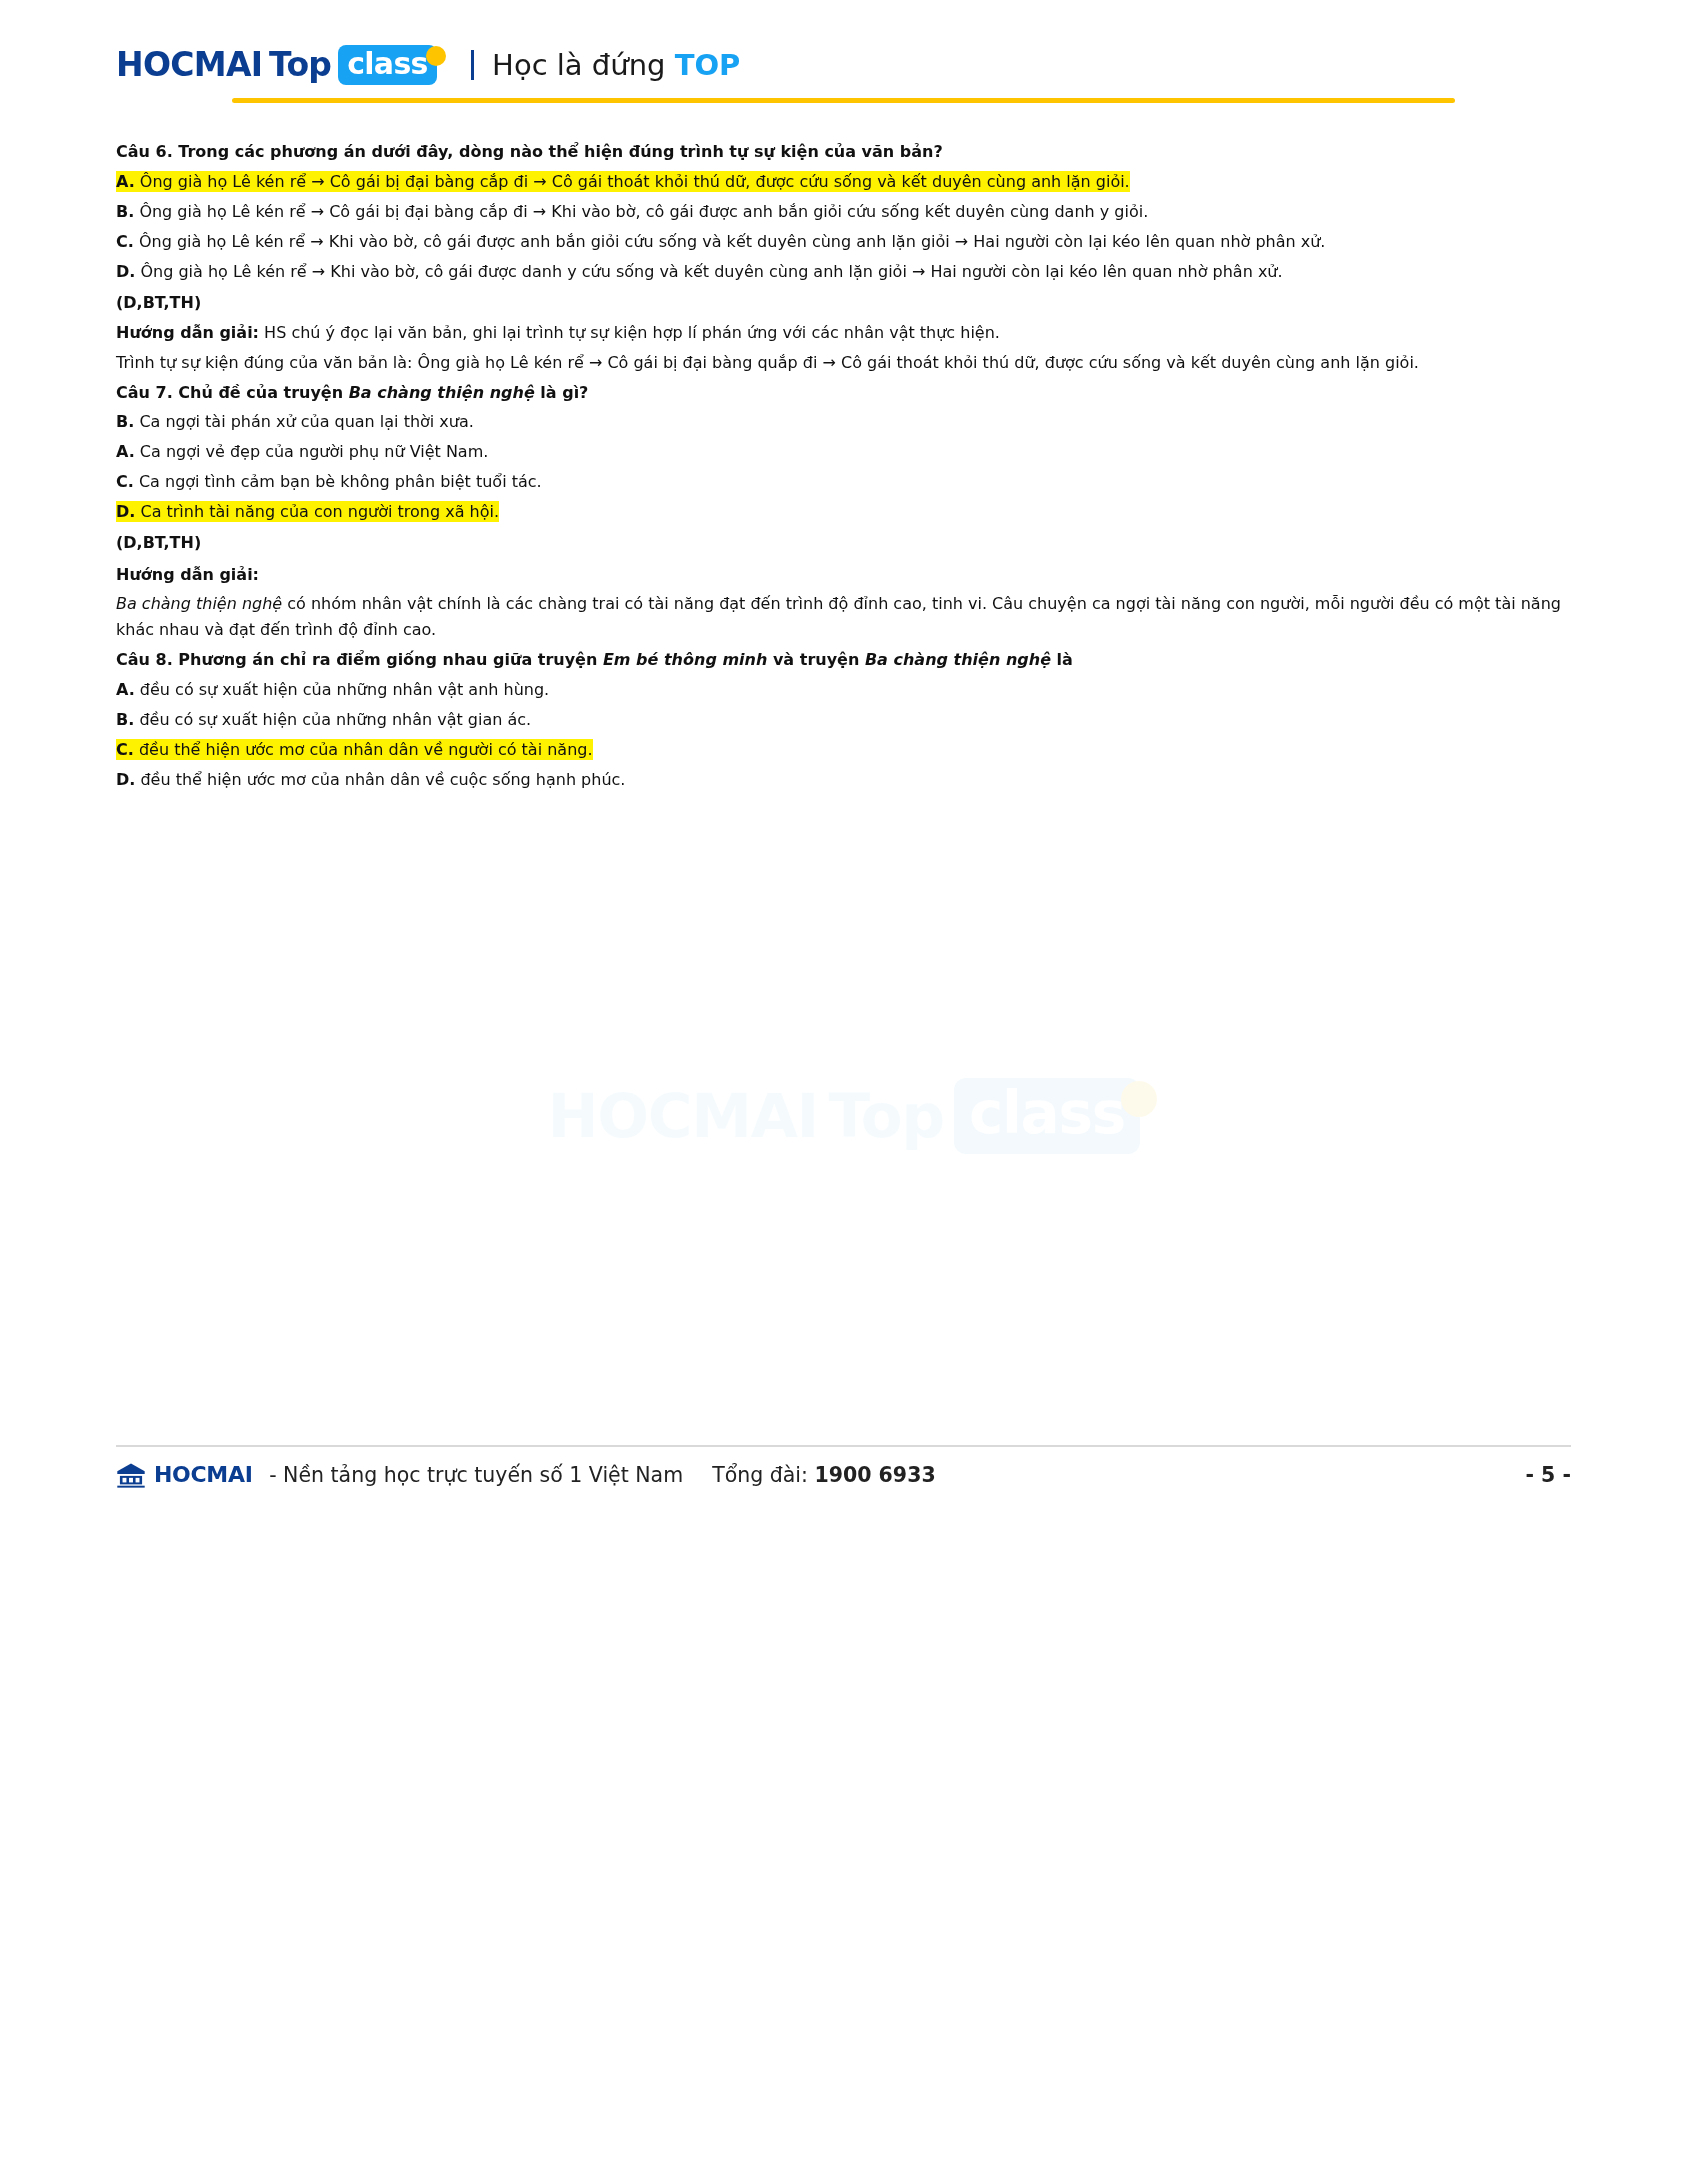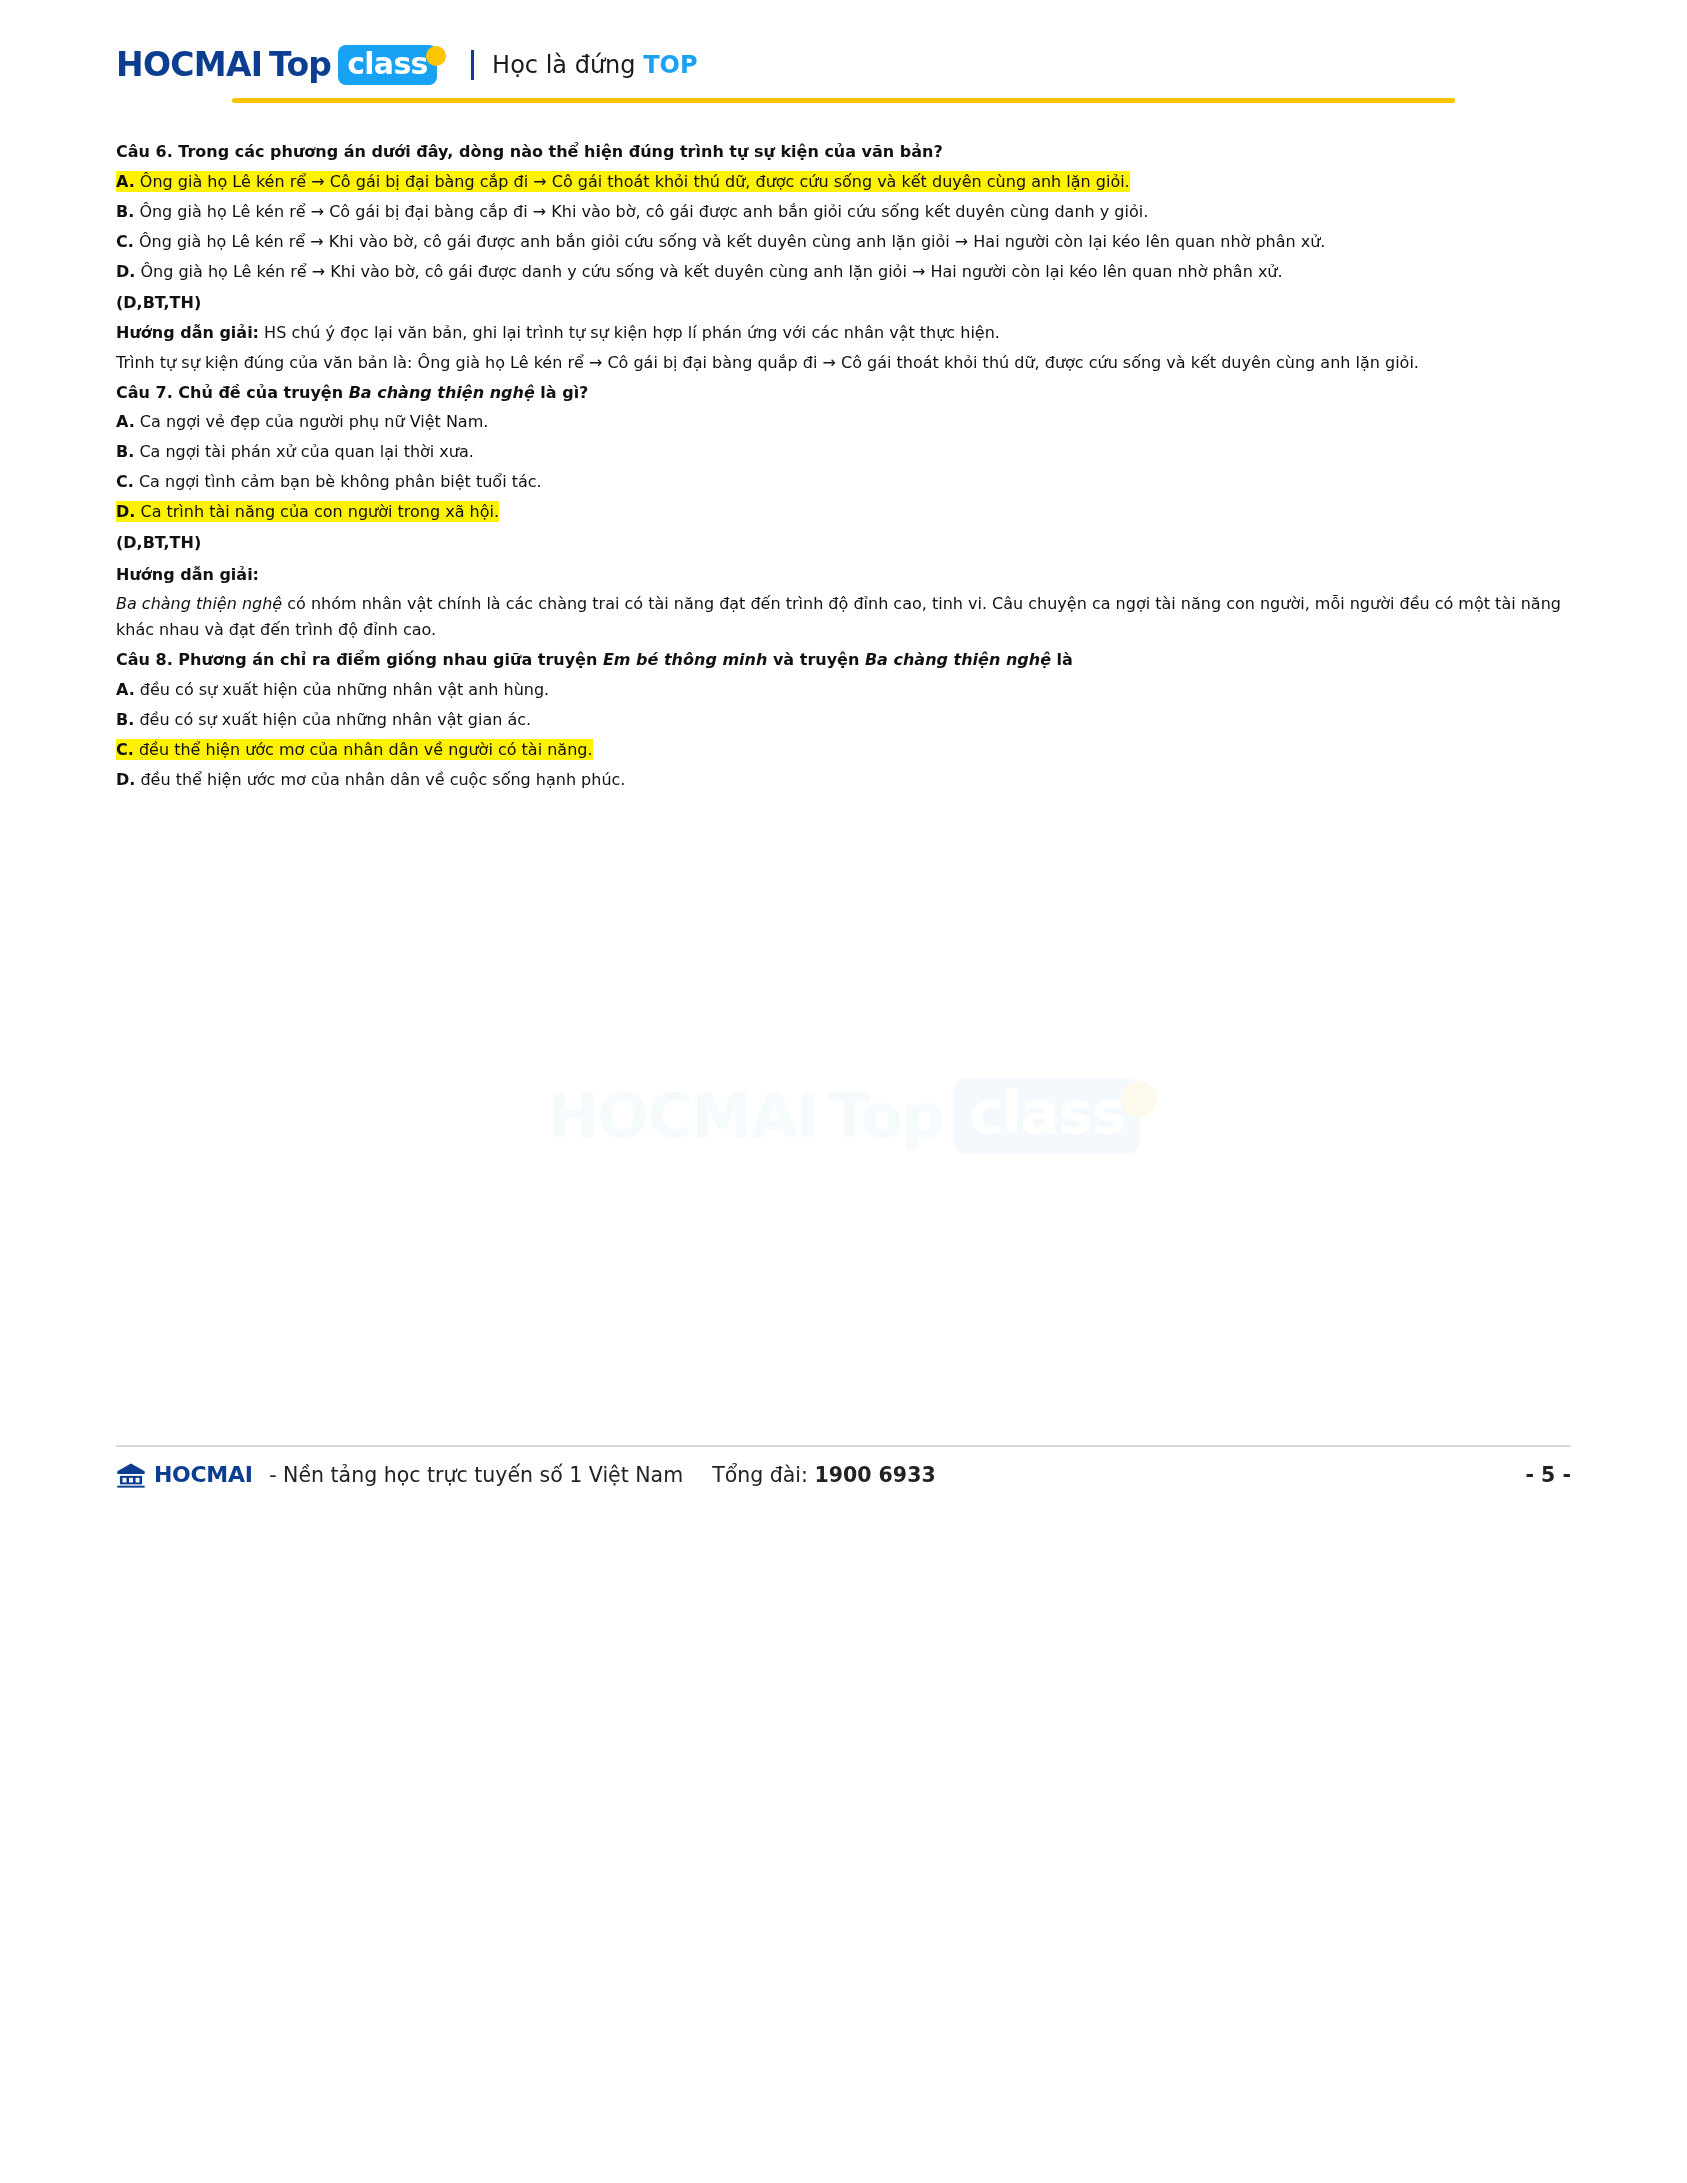--- a/index.html
+++ b/index.html
@@ -69,21 +69,21 @@
     border-radius: 50%;
     background: #ffc400;
   }
   .header-divider {
     width: 2.6px;
     height: 30px;
     background: #0b3d91;
     margin: 0 18.5px 0 34px;
   }
   .header-tagline {
-    font-size: 24px;
+    font-size: 29px;
     color: #1a1a1a;
     letter-spacing: 0px;
   }
   .header-tagline .top {
     color: #17a2f3;
     font-weight: bold;
   }
   .header-rule {
     position: absolute;
     left: 116px;
@@ -278,24 +278,24 @@
       <span class="bold">Hướng dẫn giải:</span><span> HS chú ý đọc lại văn bản, ghi lại trình tự sự kiện hợp lí phán ứng với các nhân vật thực hiện.</span>
     </p>
 
     <p class="para">Trình tự sự kiện đúng của văn bản là: Ông già họ Lê kén rể → Cô gái bị đại bàng quắp đi → Cô gái thoát khỏi thú dữ, được cứu sống và kết duyên cùng anh lặn giỏi.</p>
 
     <p class="para q-title">
       <span>Câu 7. Chủ đề của truyện </span><span class="ital">Ba chàng thiện nghệ</span><span> là gì?</span>
     </p>
 
     <p class="para">
+      <span class="opt-letter">B.</span> <span>Ca ngợi tài phán xử của quan lại thời xưa.</span>
+    </p>
+    <p class="para">
       <span class="opt-letter">A.</span> <span>Ca ngợi vẻ đẹp của người phụ nữ Việt Nam.</span>
-    </p>
-    <p class="para">
-      <span class="opt-letter">B.</span> <span>Ca ngợi tài phán xử của quan lại thời xưa.</span>
     </p>
     <p class="para">
       <span class="opt-letter">C.</span> <span>Ca ngợi tình cảm bạn bè không phân biệt tuổi tác.</span>
     </p>
     <p class="para">
       <span class="hl"><span class="opt-letter">D.</span> <span>Ca trình tài năng của con người trong xã hội.</span></span>
     </p>
 
     <p class="para tag">(D,BT,TH)</p>
     <p class="para tag">Hướng dẫn giải:</p>

